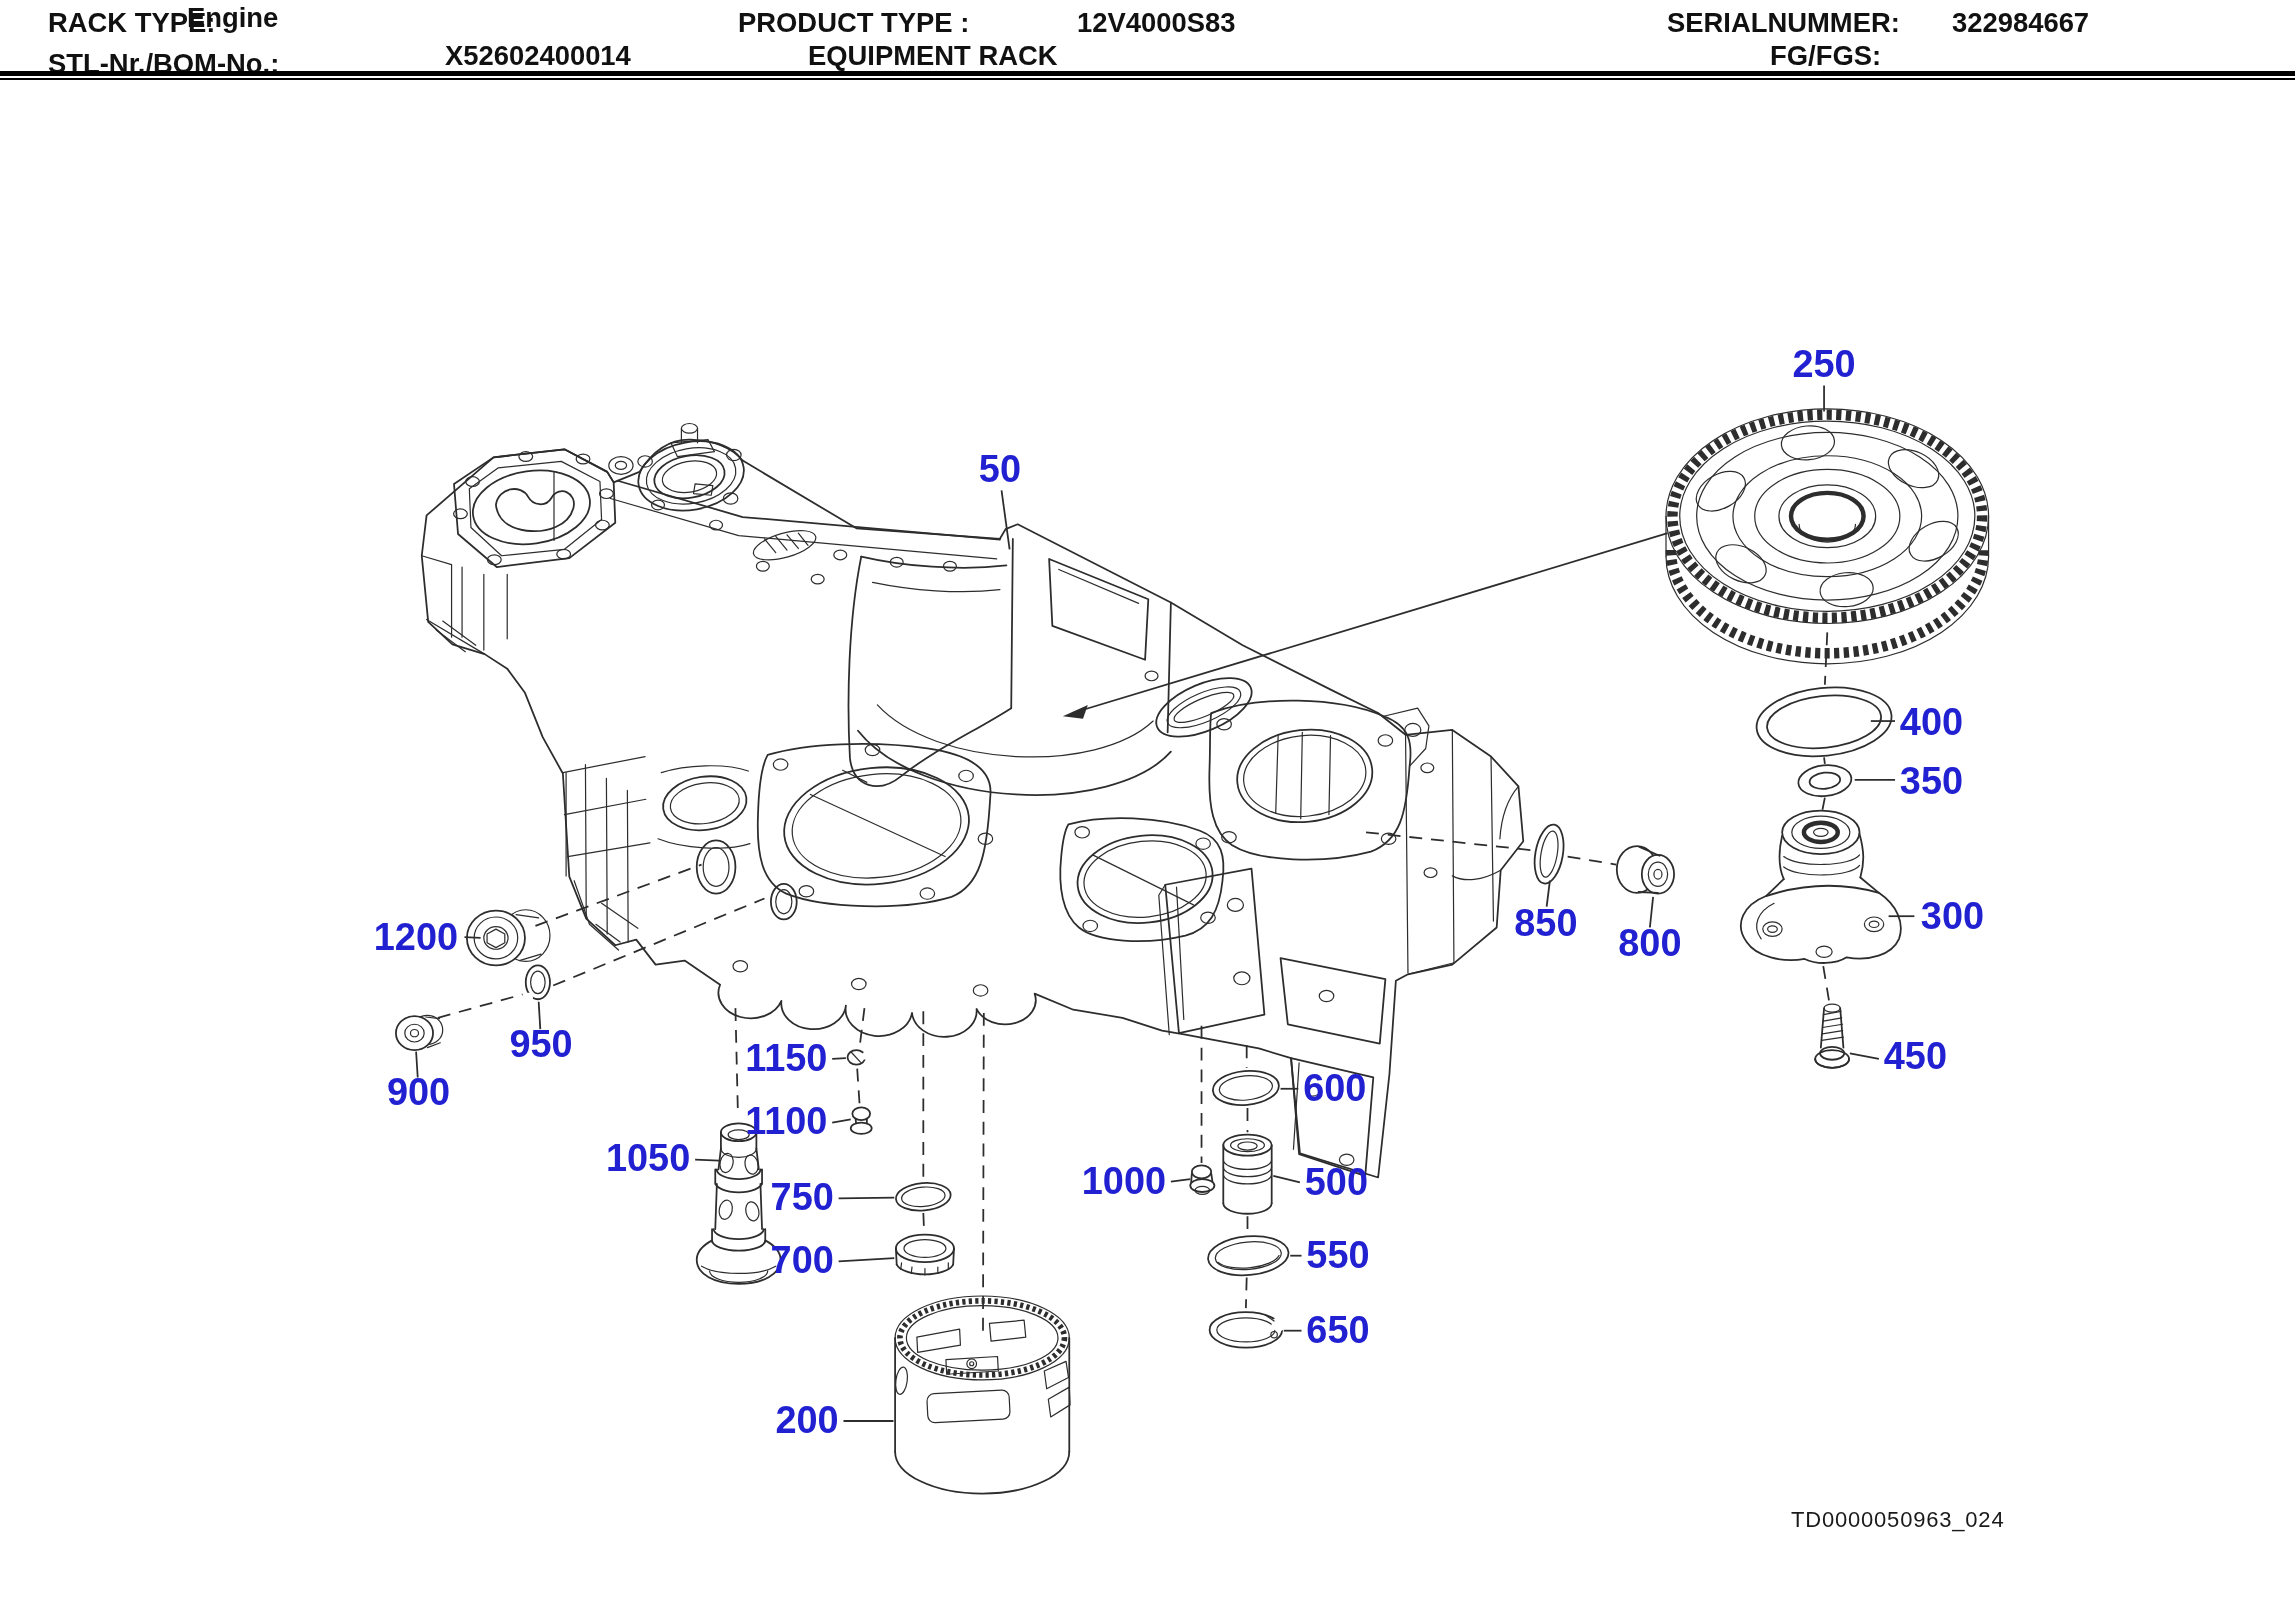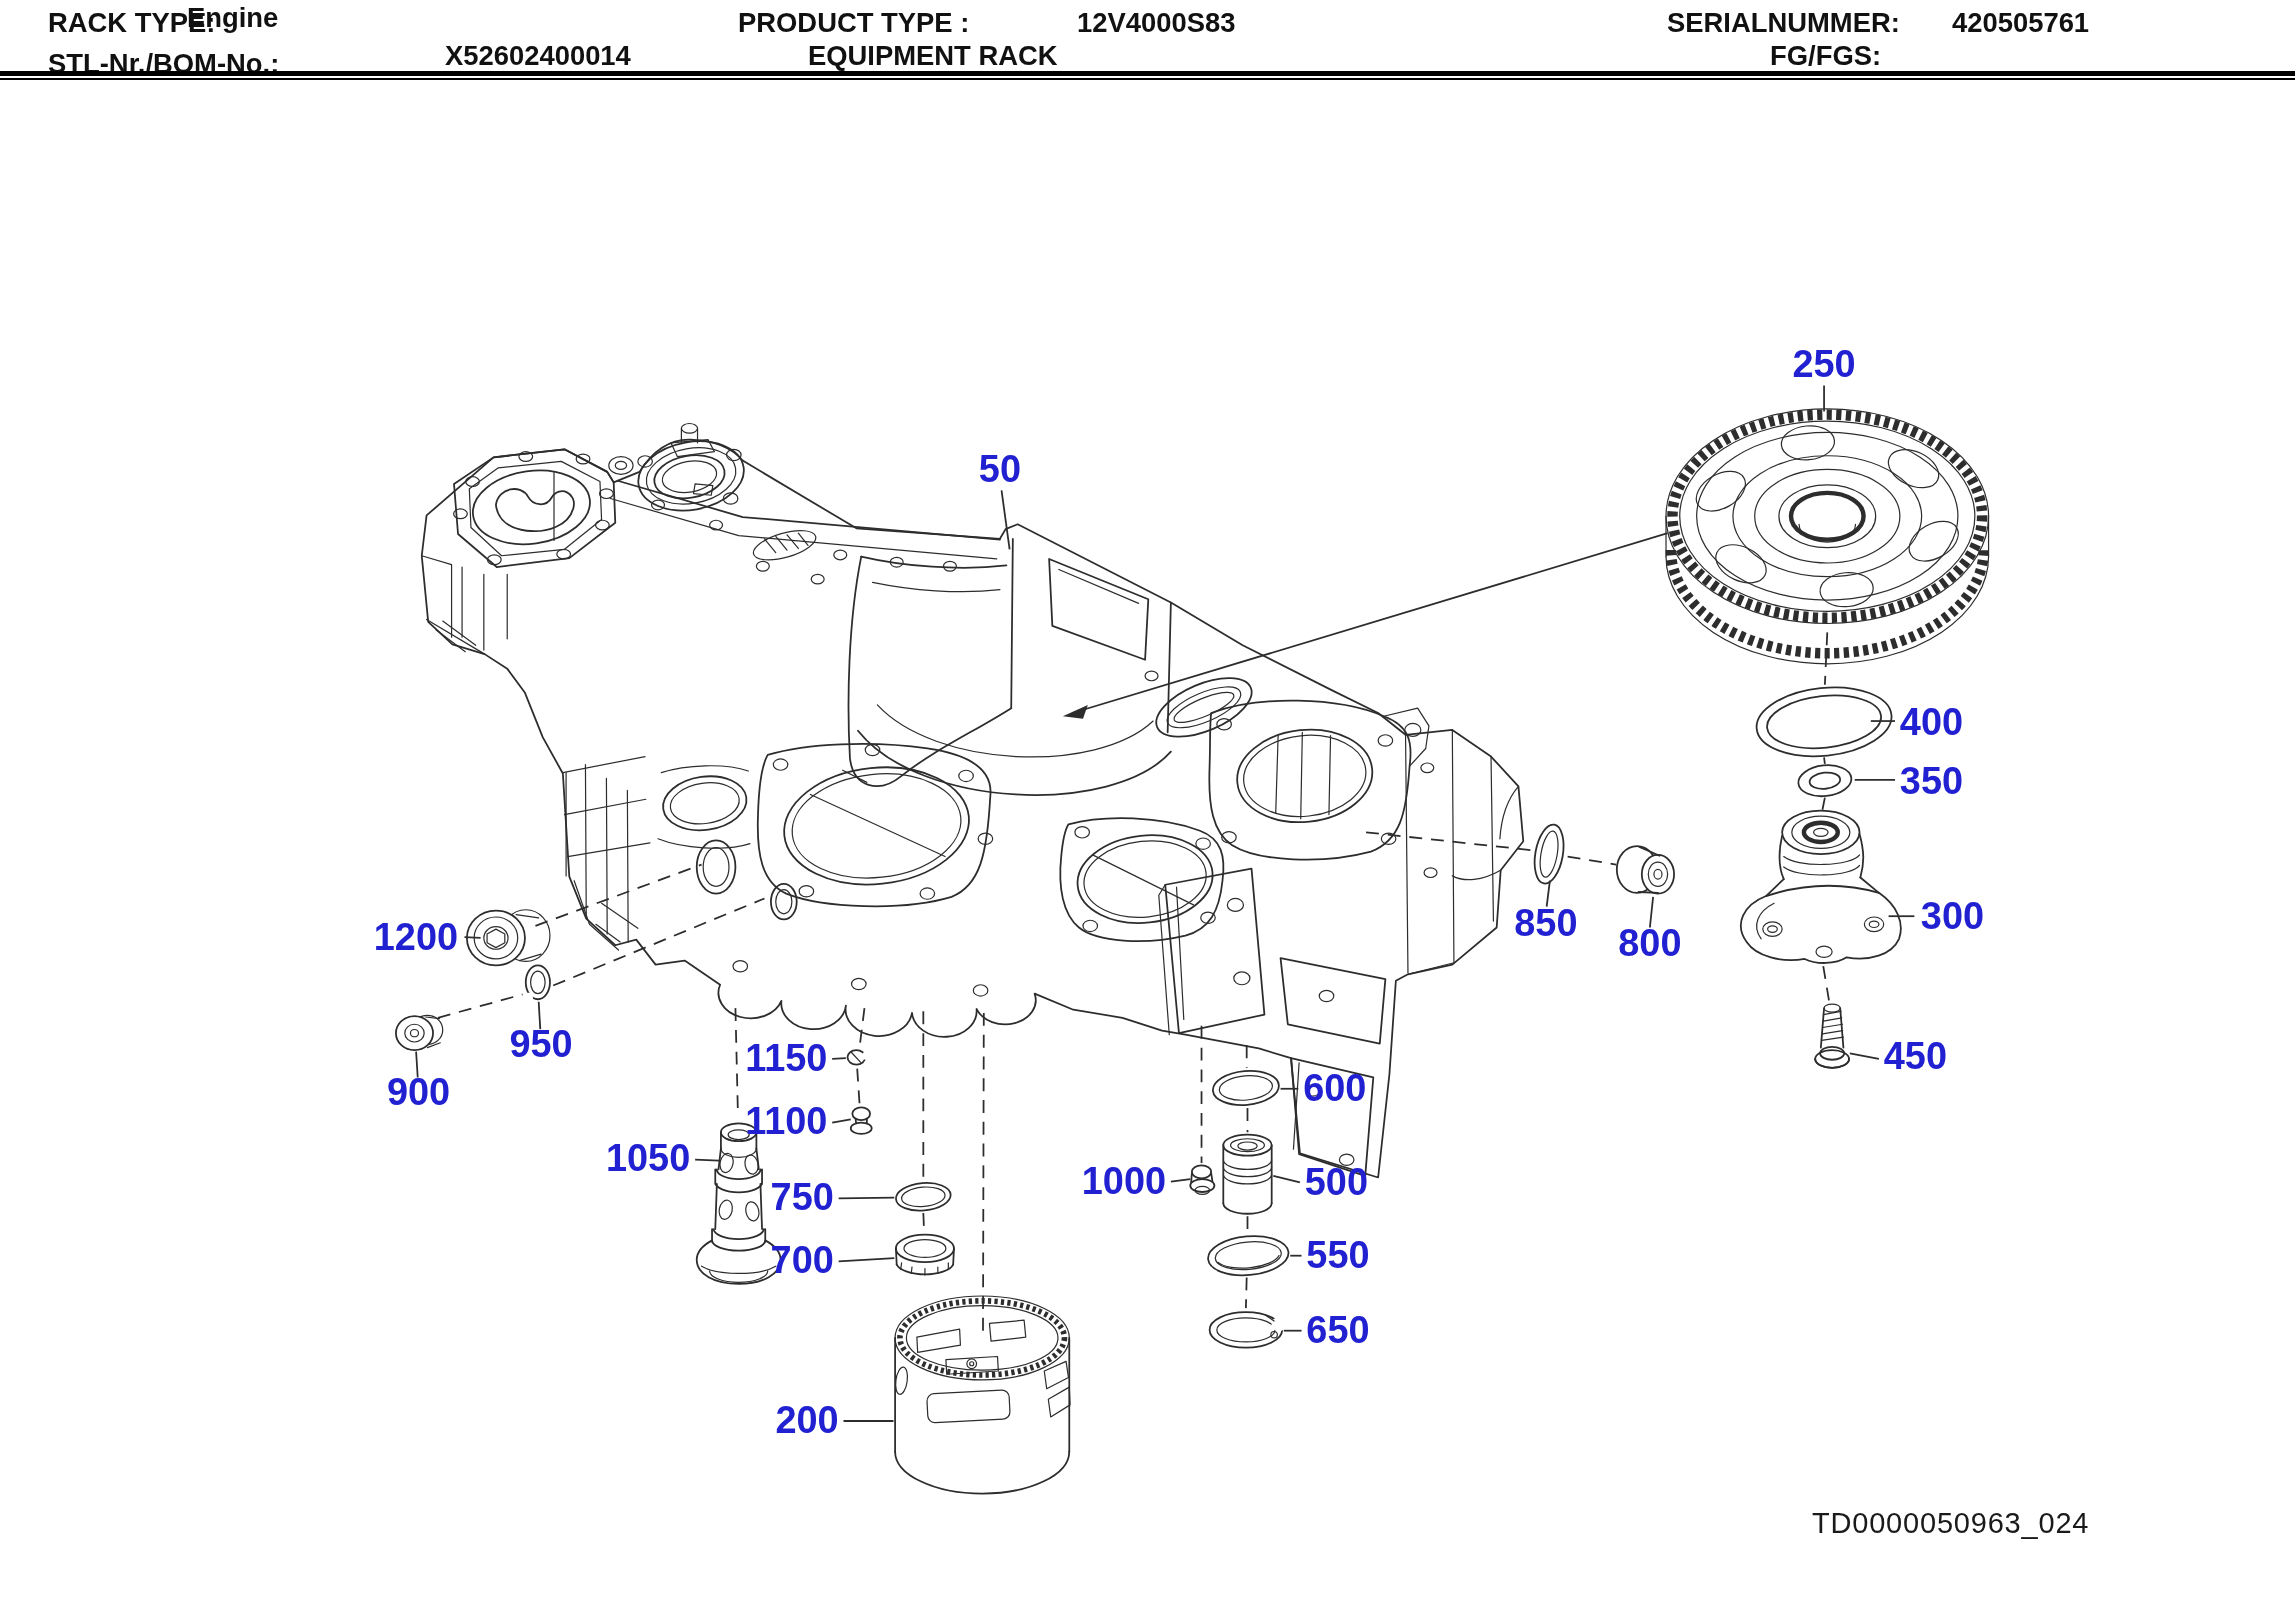--- a/index.html
+++ b/index.html
@@ -1,40 +1,40 @@
 <!DOCTYPE html>
 <html style="--c-accent: #2121d2; --c-ink: #111111; --c-line: #2d2d2d;font-size:13px"><head>
 <meta charset="utf-8">
 <style>
   html,body{margin:0;padding:0;background:#ffffff;}
   body{width:2295px;height:1605px;position:relative;font-family:"Liberation Sans",sans-serif;overflow:hidden;}
   .hdr{position:absolute;color:var(--c-ink,#111);font-weight:bold;font-size:27.4px;white-space:nowrap;}
   .rule{position:absolute;left:0;width:2295px;background:#000;}
-  .tdcode{position:absolute;left:1791px;top:1507px;font-size:29px;color:#1a1a1a;font-weight:normal;letter-spacing:0.8px;margin-left:21px;}
+  .tdcode{position:absolute;left:1791px;top:1507px;font-size:22px;color:#1a1a1a;font-weight:normal;letter-spacing:0.8px;}
   svg{position:absolute;left:0;top:0;}
   .ln{fill:none;stroke:var(--c-line,#2d2d2d);stroke-width:2.2;stroke-linecap:round;stroke-linejoin:round;}
   .th{fill:none;stroke:var(--c-line,#2d2d2d);stroke-width:1.5;stroke-linecap:round;stroke-linejoin:round;}
   .bold{fill:none;stroke:var(--c-line,#2d2d2d);stroke-width:5.5;}
   .wf{fill:#ffffff;stroke:var(--c-line,#2d2d2d);stroke-width:2.2;stroke-linejoin:round;}
   .dash{fill:none;stroke:var(--c-line,#2d2d2d);stroke-width:2.2;stroke-dasharray:16 11;}
   .teeth{fill:none;stroke:var(--c-line,#2d2d2d);stroke-width:13;stroke-dasharray:6.5 5.5;}
   .knurl{fill:none;stroke:var(--c-line,#2d2d2d);stroke-width:7;stroke-dasharray:4 4;}
   .lead{fill:none;stroke:var(--c-line,#2d2d2d);stroke-width:2.2;}
   .num{fill:var(--c-accent,#2121d2);font-family:"Liberation Sans",sans-serif;font-weight:bold;font-size:47px;}
   .gap{fill:#ffffff;stroke:none;}
 </style>
 </head>
 <body>
 
 <div class="hdr" style="left:48px;top:6.5px">RACK TYPE:</div>
 <div class="hdr" style="left:187px;top:2px">Engine</div>
 <div class="hdr" style="left:738px;top:6.5px">PRODUCT TYPE :</div>
 <div class="hdr" style="left:1077px;top:6.5px">12V4000S83</div>
 <div class="hdr" style="left:1667px;top:6.5px">SERIALNUMMER:</div>
-<div class="hdr" style="left:1952px;top:6.5px">420505761</div>
+<div class="hdr" style="left:1952px;top:6.5px">322984667</div>
 
 <div class="hdr" style="left:48px;top:48px">STL-Nr./BOM-No.:</div>
 <div class="hdr" style="left:445px;top:40px">X52602400014</div>
 <div class="hdr" style="left:808px;top:40px">EQUIPMENT RACK</div>
 <div class="hdr" style="left:1770px;top:40px">FG/FGS:</div>
 
 <div class="rule" style="top:71px;height:4.8px"></div>
 <div class="rule" style="top:78px;height:2.4px"></div>
 
 <div class="tdcode">TD0000050963_024</div>

